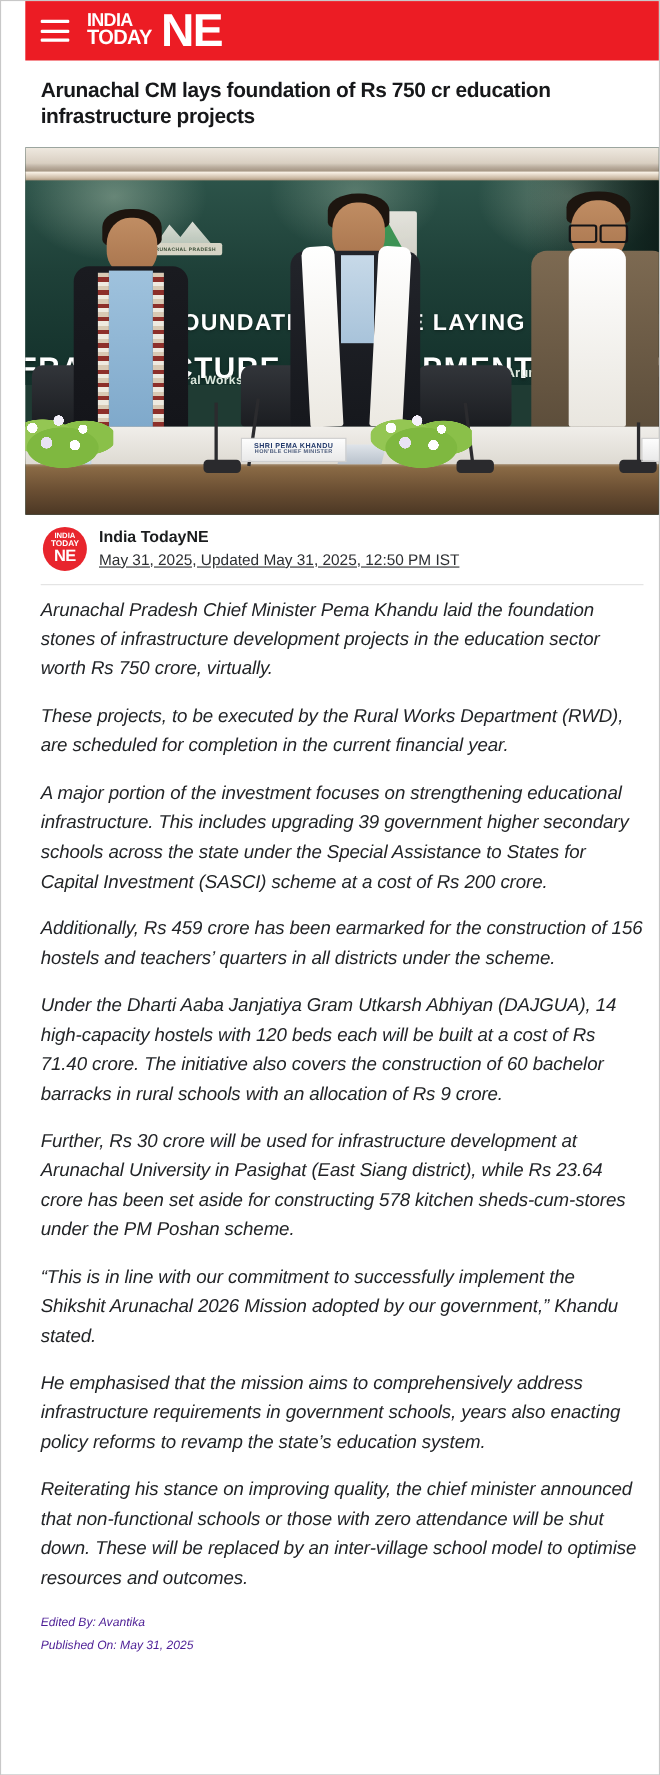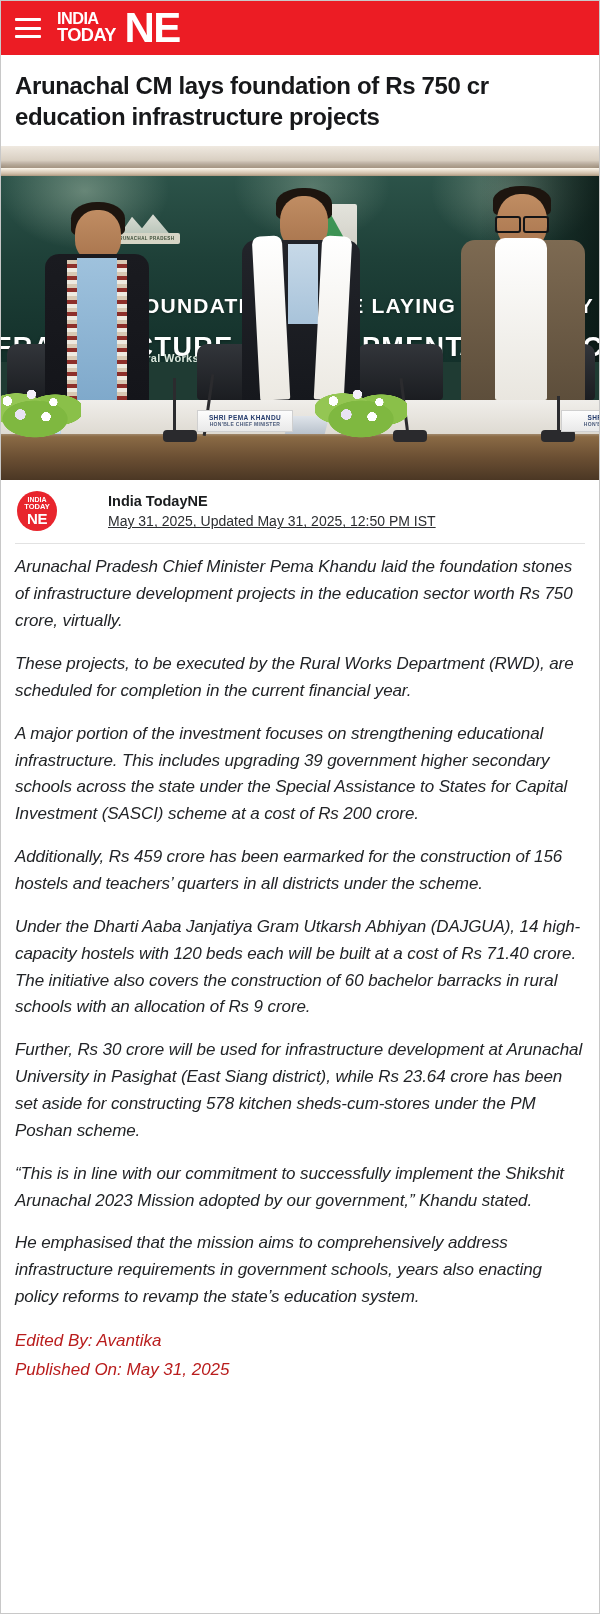--- a/index.html
+++ b/index.html
@@ -15,20 +15,21 @@
     width: 600px;
     height: 1614px;
     overflow: hidden;
     position: relative;
     border: 1px solid #c8c8c8;
   }
 
   .page {
     width: 598px;
     position: relative;
+    padding-left: 22px;
   }
 
   
   .site-header {
     height: 54px;
     background: #ec1c24;
     display: flex;
     align-items: center;
     padding: 0 0 0 14px;
     position: relative;
@@ -82,21 +83,21 @@
     font-weight: 900;
     color: #ffffff;
     letter-spacing: -1.5px;
     line-height: 0.82;
     margin-left: 6px;
     font-family: "Liberation Sans", sans-serif;
   }
 
   
   .headline {
-    font-size: 24px;
+    font-size: 19px;
     line-height: 1.28;
     font-weight: 700;
     color: #17181a;
     padding: 16px 14px 14px 14px;
     letter-spacing: -0.35px;
   }
 
   
   .hero {
     width: 100%;
@@ -351,21 +352,21 @@
     background: #e8252d;
     display: flex; flex-direction: column;
     align-items: center; justify-content: center;
     color: #ffffff; flex: 0 0 auto;
     line-height: 0.92;
   }
   .byline-logo .bl-1 { font-size: 7px; font-weight: 700; letter-spacing: 0px; }
   .byline-logo .bl-2 { font-size: 7.5px; font-weight: 700; letter-spacing: 0px; }
   .byline-logo .bl-3 { font-size: 15px; font-weight: 900; letter-spacing: -0.5px; margin-top: 1px; }
 
-  .byline-text { display: flex; flex-direction: column; gap: 4px; margin-left: 40px; }
+  .byline-text { display: flex; flex-direction: column; gap: 4px; }
   .byline-name { font-size: 14.5px; font-weight: 700; color: #1a1c1e; }
   .byline-date { font-size: 14px; color: #2c2e31; text-decoration: underline; }
 
   .divider {
     height: 1px;
     background: #e2e2e2;
     margin: 0 14px;
   }
 
   
@@ -378,23 +379,23 @@
     line-height: 1.58;
     color: #222427;
     margin-bottom: 16px;
     letter-spacing: -0.1px;
   }
 
   .credits {
     padding: 4px 14px 10px 14px;
   }
   .credits div {
-    font-size: 17px;
+    font-size: 11px;
     font-style: italic;
-    color: #b91c1c;
+    color: #4c1d95;
     margin-bottom: 9px;
   }
 </style>
 </head>
 <body>
 
 <div class="page">
 
   <div class="site-header">
     <div class="hamburger">
@@ -508,22 +509,23 @@
 
   <div class="divider"></div>
 
   <div class="article-body">
     <p>Arunachal Pradesh Chief Minister Pema Khandu laid the foundation stones of infrastructure development projects in the education sector worth Rs 750 crore, virtually.</p>
     <p>These projects, to be executed by the Rural Works Department (RWD), are scheduled for completion in the current financial year.</p>
     <p>A major portion of the investment focuses on strengthening educational infrastructure. This includes upgrading 39 government higher secondary schools across the state under the Special Assistance to States for Capital Investment (SASCI) scheme at a cost of Rs 200 crore.</p>
     <p>Additionally, Rs 459 crore has been earmarked for the construction of 156 hostels and teachers’ quarters in all districts under the scheme.</p>
     <p>Under the Dharti Aaba Janjatiya Gram Utkarsh Abhiyan (DAJGUA), 14 high-capacity hostels with 120 beds each will be built at a cost of Rs 71.40 crore. The initiative also covers the construction of 60 bachelor barracks in rural schools with an allocation of Rs 9 crore.</p>
     <p>Further, Rs 30 crore will be used for infrastructure development at Arunachal University in Pasighat (East Siang district), while Rs 23.64 crore has been set aside for constructing 578 kitchen sheds-cum-stores under the PM Poshan scheme.</p>
-    <p>“This is in line with our commitment to successfully implement the Shikshit Arunachal 2023 Mission adopted by our government,” Khandu stated.</p>
+    <p>“This is in line with our commitment to successfully implement the Shikshit Arunachal 2026 Mission adopted by our government,” Khandu stated.</p>
     <p>He emphasised that the mission aims to comprehensively address infrastructure requirements in government schools, years also enacting policy reforms to revamp the state’s education system.</p>
+    <p>Reiterating his stance on improving quality, the chief minister announced that non-functional schools or those with zero attendance will be shut down. These will be replaced by an inter-village school model to optimise resources and outcomes.</p>
   </div>
 
   <div class="credits">
     <div>Edited By: Avantika</div>
     <div>Published On: May 31, 2025</div>
   </div>
 
 </div>
 
 </body></html>

